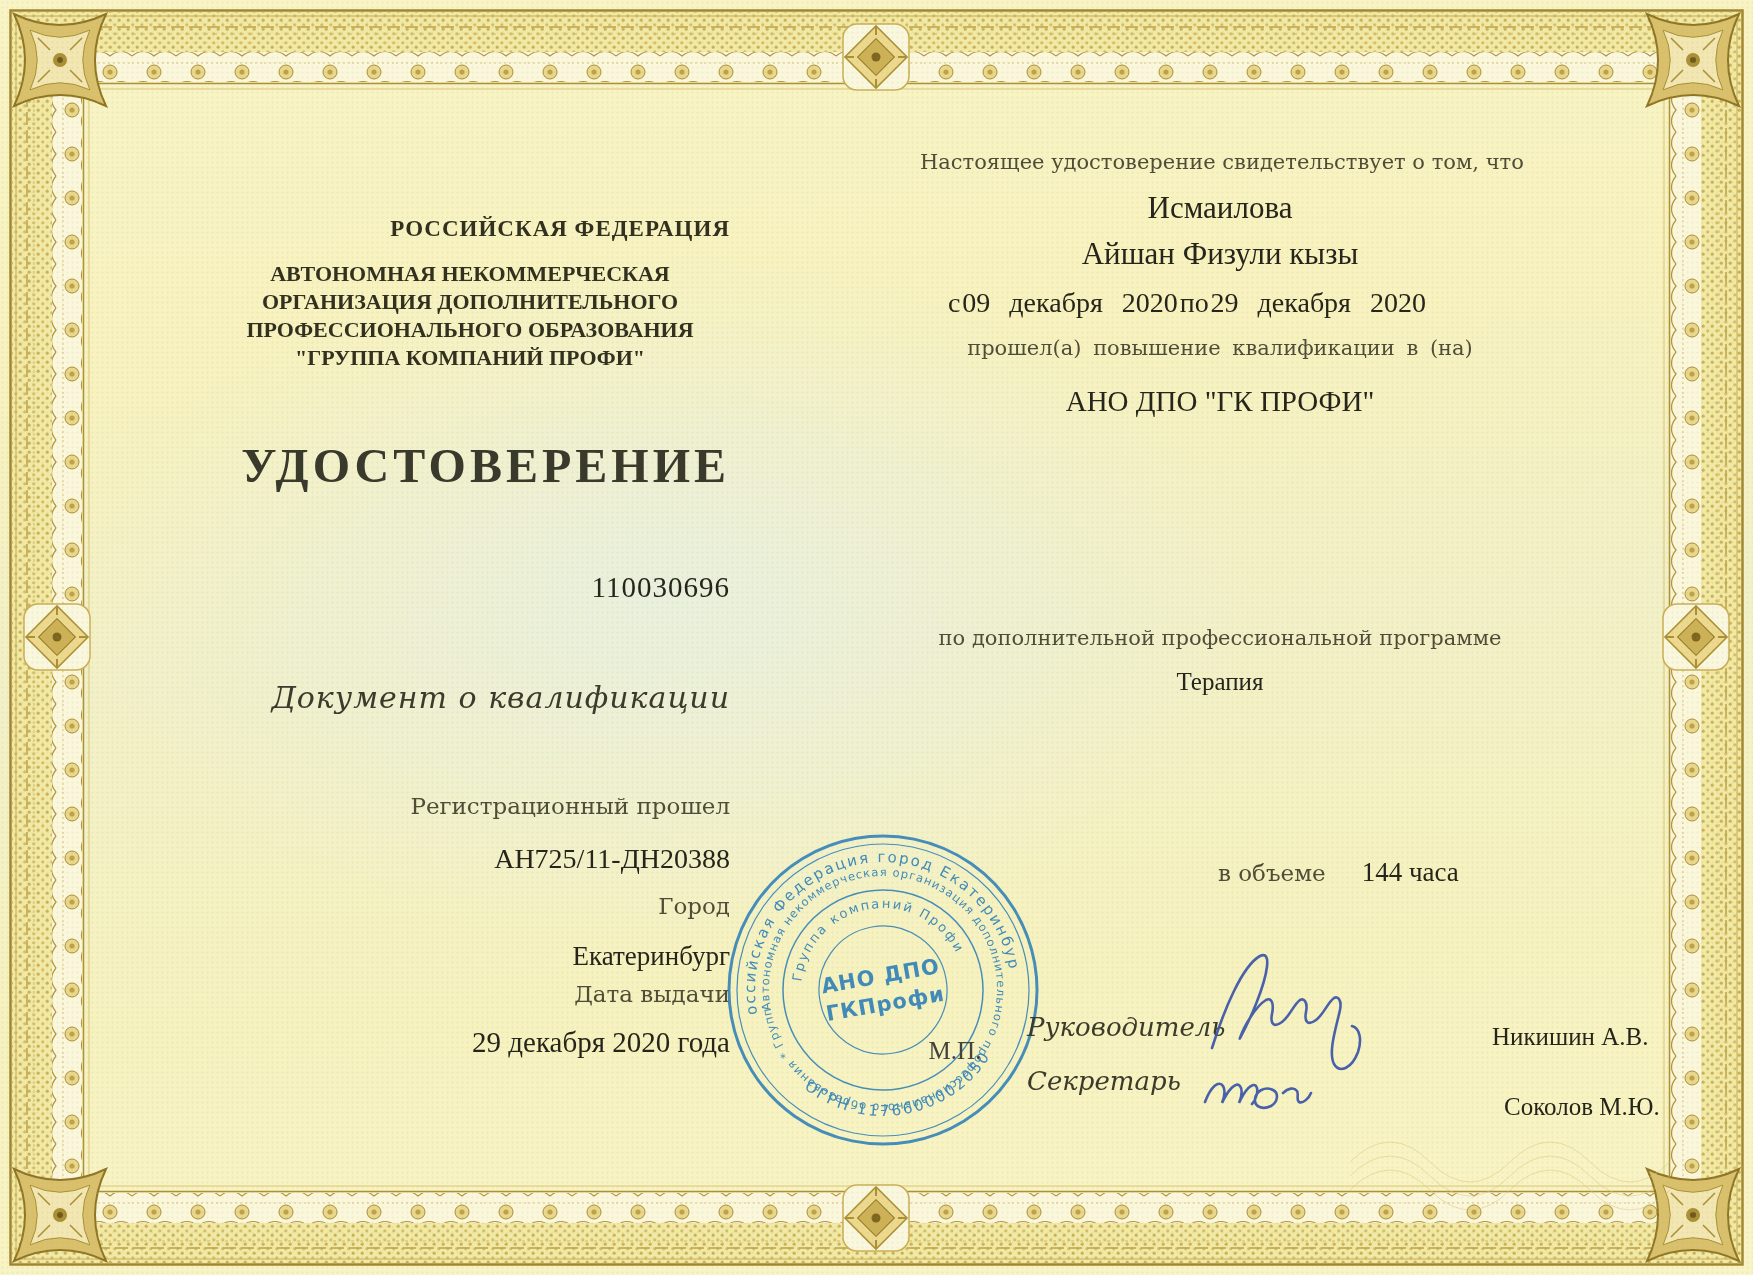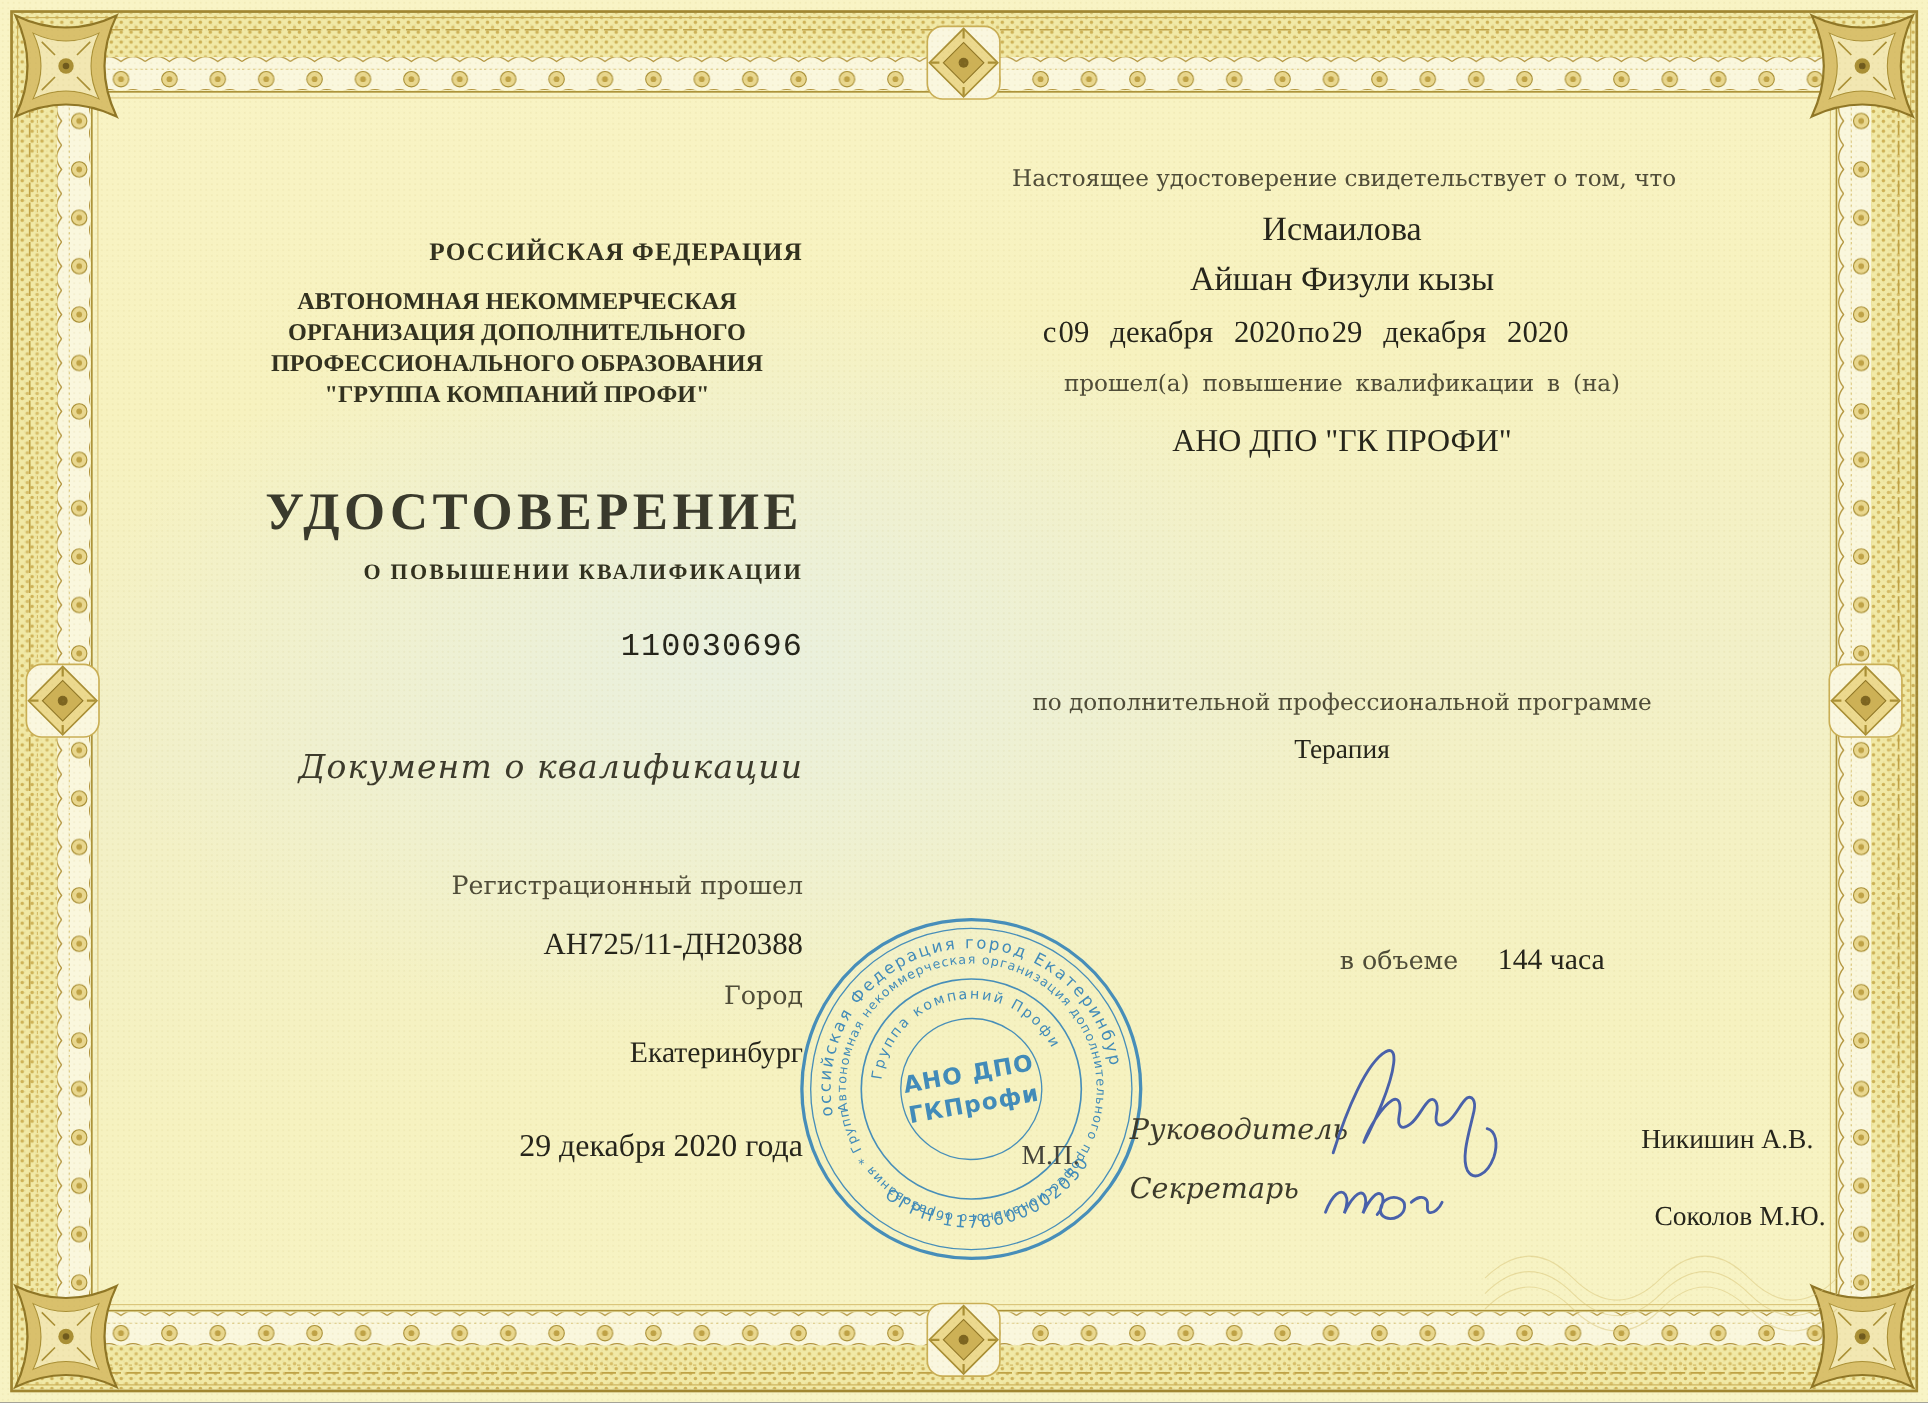--- a/index.html
+++ b/index.html
@@ -95,29 +95,29 @@
 
   <div class="tex"></div>
 
   <div class="t colL hdr" style="top:216px;font-size:23px;letter-spacing:1px;">РОССИЙСКАЯ ФЕДЕРАЦИЯ</div>
   <div class="t colO hdr" style="top:289px;font-size:22px;">ОРГАНИЗАЦИЯ ДОПОЛНИТЕЛЬНОГО</div>
   <div class="t colO hdr" style="top:261px;font-size:22px;">АВТОНОМНАЯ НЕКОММЕРЧЕСКАЯ</div>
   <div class="t colO hdr" style="top:317px;font-size:22px;">ПРОФЕССИОНАЛЬНОГО ОБРАЗОВАНИЯ</div>
   <div class="t colO hdr" style="top:345px;font-size:22px;">"ГРУППА КОМПАНИЙ ПРОФИ"</div>
 
   <div class="t colL hdr" style="top:438px;font-size:48px;letter-spacing:4px;color:#3a3a2c;">УДОСТОВЕРЕНИЕ</div>
-  <div class="t colL hdr" style="top:509px;font-size:20px;letter-spacing:2px;">О ПОВЫШЕНИИ КВАЛИФИКАЦИИ</div>
-  <div class="t colL val" style="top:571px;font-size:29px;letter-spacing:1px;font-family:Liberation Mono, monospace;">110030696</div>
+  <div class="t colL val" style="top:571px;font-size:29px;letter-spacing:1px;">110030696</div>
 
   <div class="t colL script" style="top:681px;font-size:30px;letter-spacing:1px;">Документ о квалификации</div>
 
   <div class="t colL lbl" style="top:793px;font-size:23px;">Регистрационный прошел</div>
   <div class="t colL val" style="top:843px;font-size:28px;">АН725/11-ДН20388</div>
   <div class="t colL lbl" style="top:893px;font-size:23px;">Город</div>
   <div class="t colL val" style="top:941px;font-size:27px;">Екатеринбург</div>
+  <div class="t colL lbl" style="top:981px;font-size:23px;">Дата выдачи</div>
   <div class="t colL val" style="top:1026px;font-size:29px;">29 декабря 2020 года</div>
 
   <div class="t colR val" style="top:190px;font-size:31px;">Исмаилова</div>
   <div class="t colR lbl" style="top:150px;font-size:21px;">Настоящее удостоверение свидетельствует о том, что</div>
   <div class="t colR val" style="top:236px;font-size:31px;">Айшан Физули кызы</div>
 
   <div class="t period val" style="left:948px;width:478px;top:287px;font-size:28px;">
     <span>с</span>
     <span>09 декабря 2020</span>
     <span>по</span>

